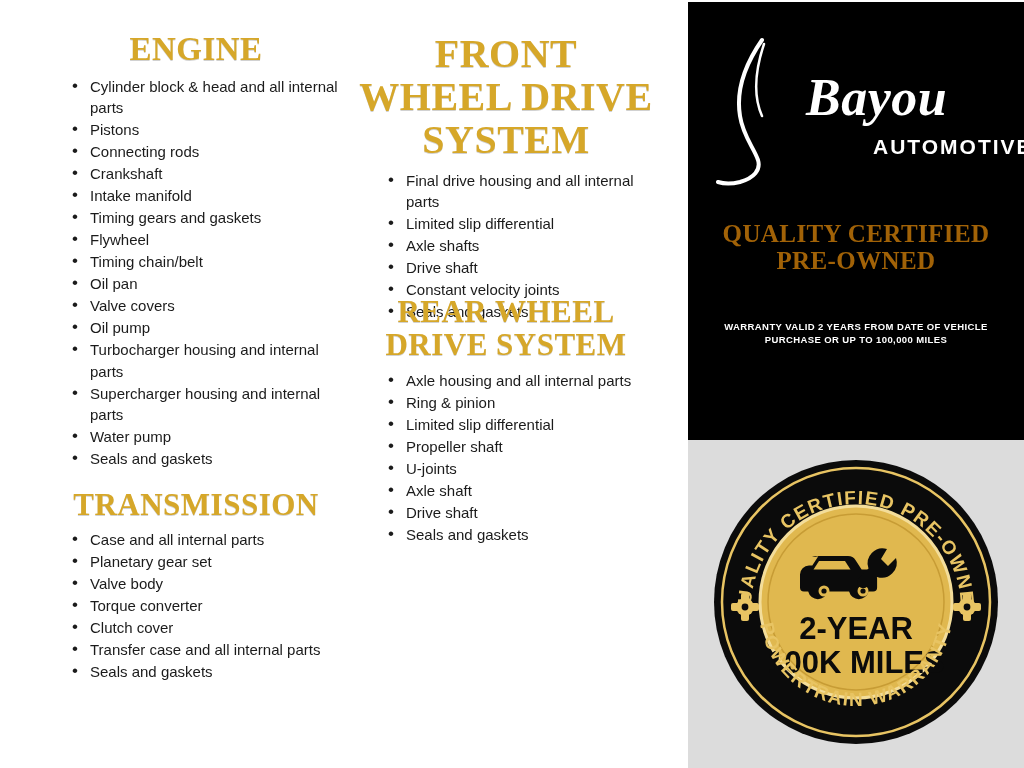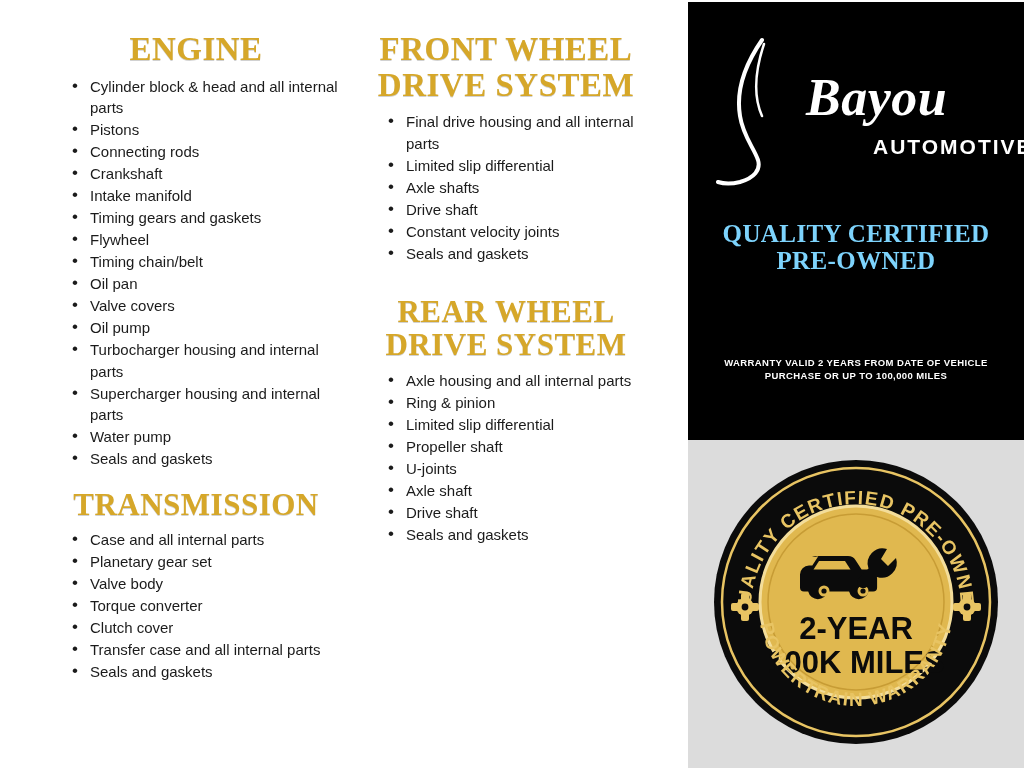--- a/index.html
+++ b/index.html
@@ -65,21 +65,21 @@
   }
 
   
   .blk-engine { position: absolute; left: 40px; top: 32px; width: 312px; }
   .blk-transmission { position: absolute; left: 40px; top: 488px; width: 312px; }
   .blk-fwd { position: absolute; left: 356px; top: 32px; width: 300px; }
   .blk-rwd { position: absolute; left: 356px; top: 295px; width: 300px; }
 
   .blk-engine .section-title { font-size: 33px; }
   .blk-transmission .section-title { font-size: 31px; }
-  .blk-fwd .section-title { font-size: 33px; }
+  .blk-fwd .section-title { font-size: 40px; }
   .blk-rwd .section-title { font-size: 31px; }
 
   
   .right-panel {
     position: absolute;
     left: 688px;
     top: 0;
     width: 336px;
     height: 768px;
   }
@@ -131,35 +131,34 @@
   .qcp {
     position: absolute;
     left: 0;
     top: 218px;
     width: 336px;
     text-align: center;
     font-family: "Liberation Serif", serif;
     font-weight: bold;
     font-size: 25px;
     line-height: 27px;
-    color: #7dd3fc;
+    color: #a16207;
     letter-spacing: 0.4px;
   }
   .warranty-note {
     position: absolute;
     left: 24px;
     top: 318px;
     width: 288px;
     text-align: center;
     font-size: 9.5px;
     font-weight: bold;
     line-height: 13px;
     letter-spacing: 0.4px;
     color: #ffffff;
-    margin-top: 36px;
   }
 
   .badge-block {
     position: absolute;
     left: 0;
     top: 440px;
     width: 336px;
     height: 328px;
     background: #dcdcdc;
   }

